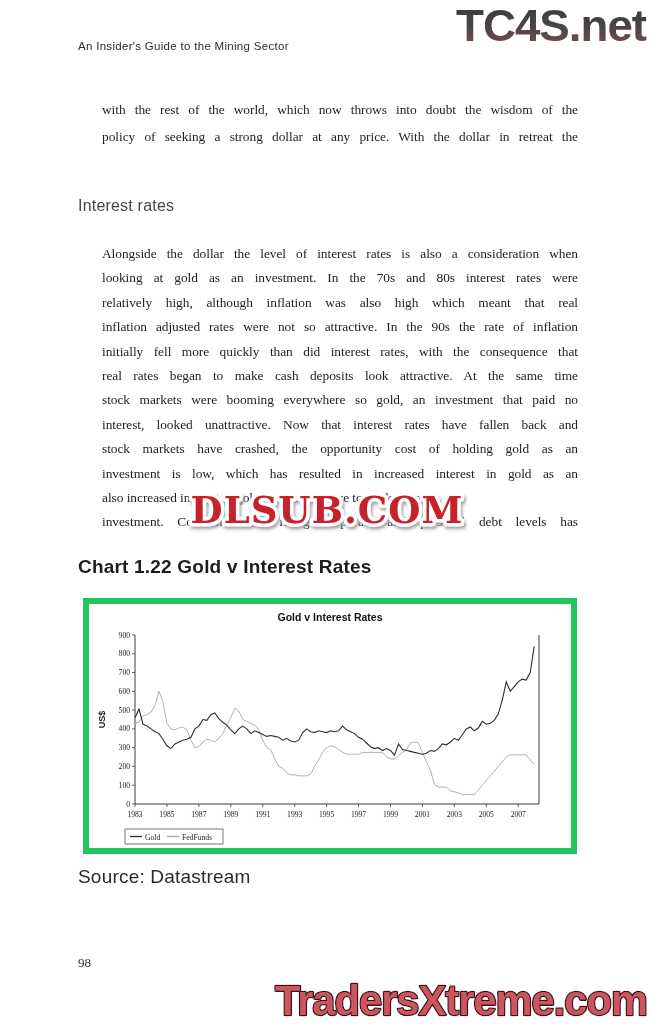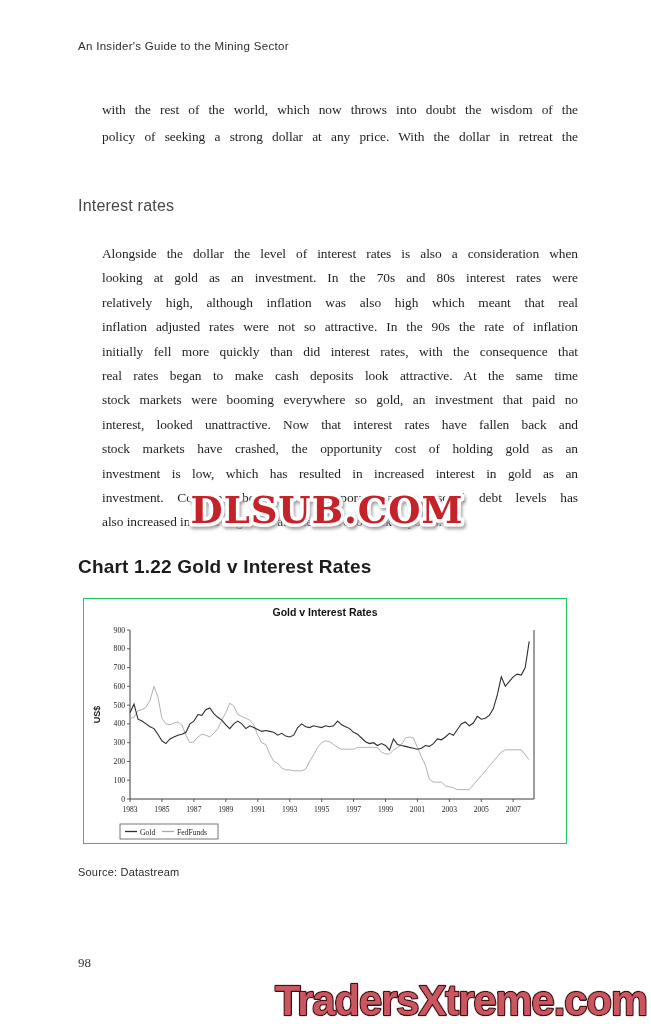--- a/index.html
+++ b/index.html
@@ -23,64 +23,76 @@
     left:78px;top:197px;font-family:"Liberation Sans",sans-serif;
     font-size:16px;color:#474747;letter-spacing:.2px;
   }
   #chart-heading{
     left:78px;top:556px;font-family:"Liberation Sans",sans-serif;
     font-size:19px;font-weight:bold;color:#1c1c1c;letter-spacing:.2px;
   }
   
   #chart-box{
     left:83px;top:598px;width:482px;height:244px;
-    border:1px solid #22c55e;background:#fff;
+    border:6px solid #22c55e;background:#fff;
   }
   #chart-svg{display:block;width:482px;height:244px;}
   #chart-svg .tick{font-family:"Liberation Serif",serif;font-size:7.6px;fill:#222;}
   #chart-svg .ctitle{font-family:"Liberation Sans",sans-serif;font-size:10.5px;font-weight:bold;fill:#111;}
   #chart-svg .ylab{font-family:"Liberation Sans",sans-serif;font-size:9px;font-weight:bold;fill:#222;}
   #source-line{
     left:78px;top:866px;font-family:"Liberation Sans",sans-serif;
-    font-size:11px;color:#2b2b2b;letter-spacing:.2px;
+    font-size:19px;color:#2b2b2b;letter-spacing:.2px;
   }
   #page-number{left:78px;top:955px;font-size:13px;color:#333;}
   
   #tc4s-wrap{right:2px;top:2px;}
   #dlsub-wrap{left:186px;top:480px;}
   #traders-wrap{left:266px;top:974px;}
 </style>
 </head>
 <body>
 
 <div id="page">
 
   <div id="header-left" class="abs">An Insider's Guide to the Mining Sector</div>
 
+  <div id="tc4s-wrap" class="abs">
+    <svg width="196" height="46" viewBox="0 0 196 46">
+      <defs>
+        <linearGradient id="tc4s-grad" x1="0" y1="0" x2="0" y2="1">
+          <stop offset="0%" stop-color="#39393b"></stop>
+          <stop offset="45%" stop-color="#454345"></stop>
+          <stop offset="100%" stop-color="#7e4e49"></stop>
+        </linearGradient>
+      </defs>
+      <text x="3" y="39" font-family="Liberation Sans, sans-serif" font-size="45" font-weight="bold" letter-spacing="-1" fill="url(#tc4s-grad)" textLength="190" lengthAdjust="spacingAndGlyphs">TC4S.net</text>
+    </svg>
+  </div>
 
   <div id="para1" class="abs para">
       <div class="tline">with the rest of the world, which now throws into doubt the wisdom of the</div>
       <div class="tline">policy of seeking a strong dollar at any price. With the dollar in retreat the</div>
     </div>
 
   <div id="heading1" class="abs">Interest rates</div>
 
   <div id="para2" class="abs para">
       <div class="tline">Alongside the dollar the level of interest rates is also a consideration when</div>
       <div class="tline">looking at gold as an investment. In the 70s and 80s interest rates were</div>
       <div class="tline">relatively high, although inflation was also high which meant that real</div>
       <div class="tline">inflation adjusted rates were not so attractive. In the 90s the rate of inflation</div>
       <div class="tline">initially fell more quickly than did interest rates, with the consequence that</div>
       <div class="tline">real rates began to make cash deposits look attractive. At the same time</div>
       <div class="tline">stock markets were booming everywhere so gold, an investment that paid no</div>
       <div class="tline">interest, looked unattractive. Now that interest rates have fallen back and</div>
       <div class="tline">stock markets have crashed, the opportunity cost of holding gold as an</div>
       <div class="tline">investment is low, which has resulted in increased interest in gold as an</div>
+      <div class="tline tlast">also increased interest in gold as an alternative to bank deposits.</div>
       <div class="tline">investment. Concern about rising corporate and personal debt levels has</div>
-      <div class="tline tlast">also increased interest in gold as an alternative to bank deposits.</div>
     </div>
 
   <div id="dlsub-wrap" class="abs">
     <svg width="282" height="60" viewBox="0 0 282 60">
       <defs>
         <filter id="dlsub-shadow" x="-20%" y="-20%" width="140%" height="140%">
           <feDropShadow dx="1.5" dy="2.5" stdDeviation="1.6" flood-color="#9a9a9a" flood-opacity="0.9"></feDropShadow>
         </filter>
       </defs>
       <text x="141" y="43" text-anchor="middle" font-family="DejaVu Serif, serif" font-weight="bold" font-size="37" letter-spacing="1" stroke-width="7" paint-order="stroke" stroke-linejoin="round" filter="url(#dlsub-shadow)" stroke="#ffffff" fill="#c6222a">DLSUB.COM</text>

